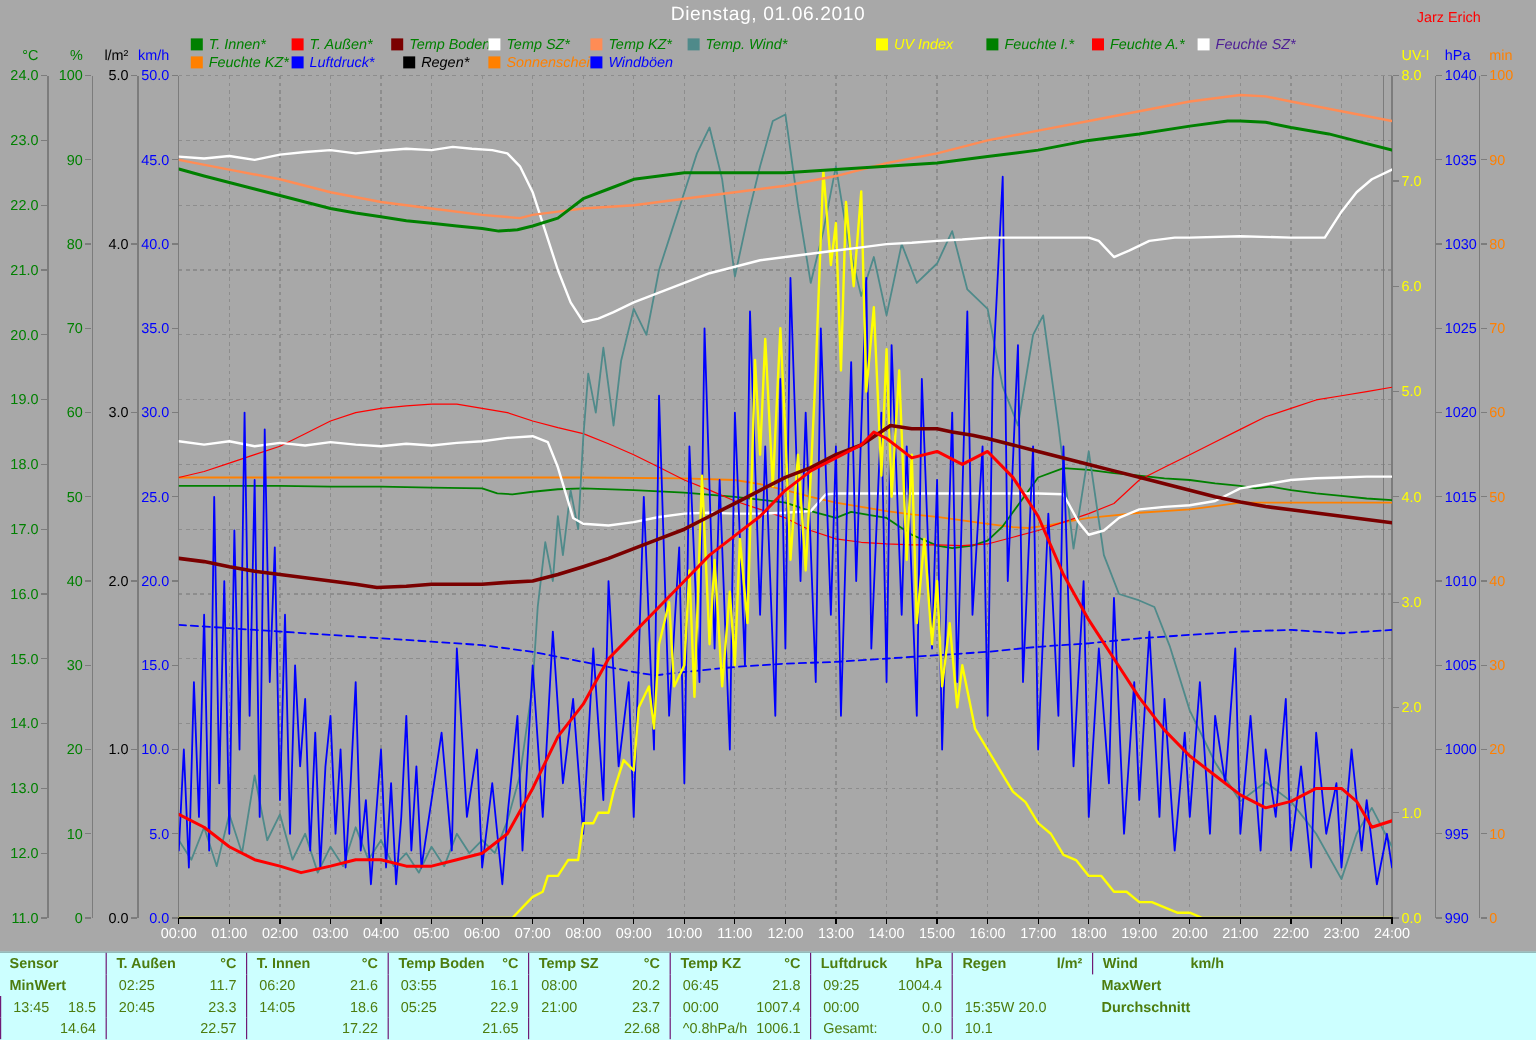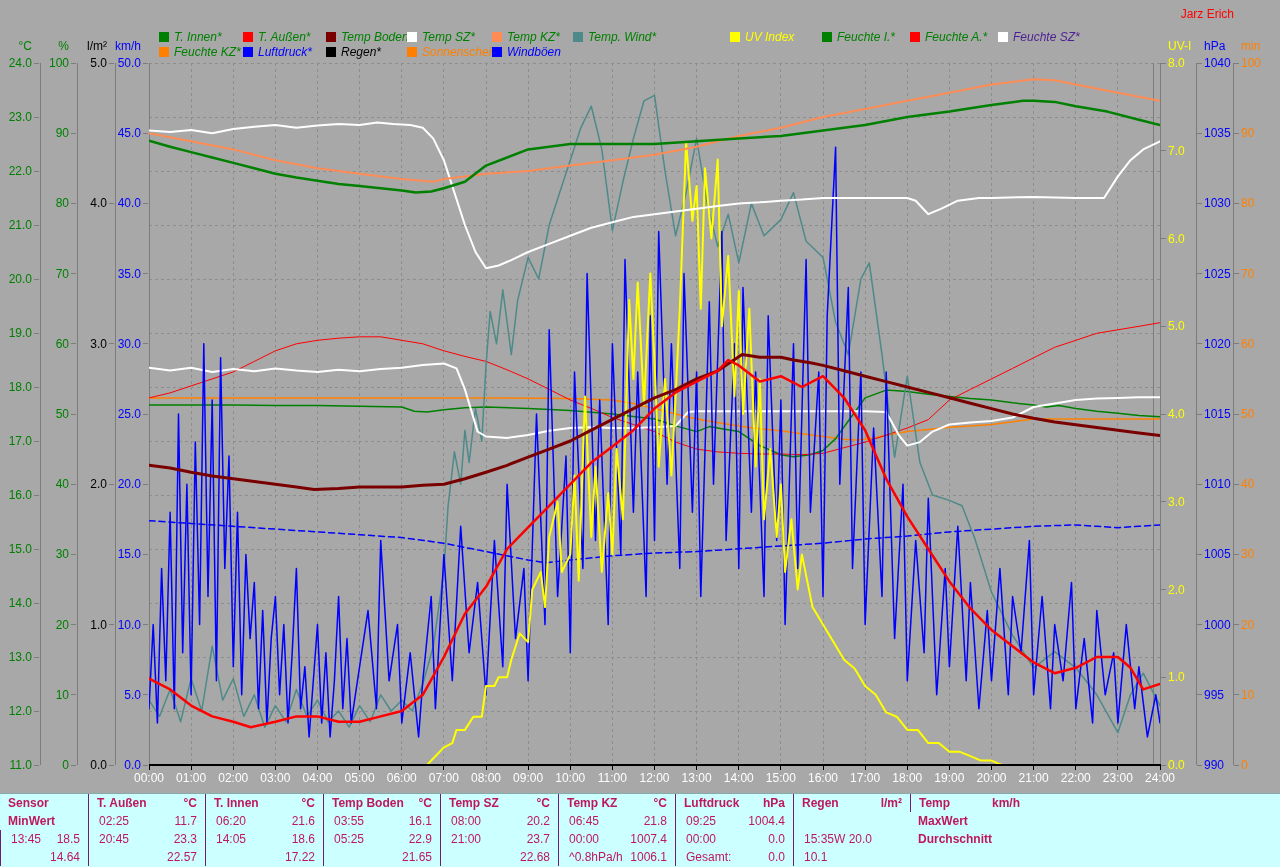--- a/index.html
+++ b/index.html
@@ -11,33 +11,34 @@
   #author{position:absolute;top:7px;right:46px;color:#ff0000;font-size:12px;}
   #legend{position:absolute;top:0;left:0;width:1280px;height:60px;}
   .legend-item{position:absolute;display:flex;align-items:center;height:12px;}
   .swatch{width:10px;height:10px;flex:0 0 10px;}
   .legend-label{font-size:12px;margin-left:5px;white-space:nowrap;font-style:italic;}
   #chart{position:absolute;top:0;left:0;width:1280px;height:795px;}
   svg text{font-family:"Liberation Sans",sans-serif;}
   #table{position:absolute;top:793px;left:0;width:1280px;height:74px;background:#ccffff;
          border-top:1px solid #86aaaa;display:grid;
          grid-template-columns:88px 117px 118px 117px 118px 117px 118px 117px 1fr;
-         grid-auto-rows:18px;font-size:12px;color:#be185d;}
+         grid-auto-rows:18px;font-size:12px;color:#4d7c0f;}
   .trow-label{font-weight:bold;padding-left:8px;display:flex;align-items:center;}
   .tcell{display:flex;align-items:center;border-left:1px solid #701a75;height:100%;}
   .tcell.hdr{font-weight:bold;}
   .tname{padding-left:8px;white-space:nowrap;}
   .ttime{padding-left:10px;white-space:nowrap;}
   .tval{margin-left:auto;padding-right:8px;white-space:nowrap;}
   .tcell.last .tval{margin-right:252px;}
 </style>
 </head>
 <body>
 
 <div id="app">
+  <div id="title">Dienstag, 01.06.2010</div>
   <div id="author">Jarz Erich</div>
   <div id="legend">
       <div class="legend-item" style="left: 159px; top: 31px;">
         <span class="swatch" style="background: rgb(0, 128, 0);"></span>
         <span class="legend-label" style="color: rgb(0, 128, 0);">T. Innen*</span>
       </div>
       <div class="legend-item" style="left: 243px; top: 31px;">
         <span class="swatch" style="background: rgb(255, 0, 0);"></span>
         <span class="legend-label" style="color: rgb(0, 128, 0);">T. Außen*</span>
       </div>
@@ -74,21 +75,21 @@
         <span class="legend-label" style="color: #4c1d95;">Feuchte SZ*</span>
       </div>
       <div class="legend-item" style="left: 159px; top: 46px;">
         <span class="swatch" style="background: rgb(255, 128, 0);"></span>
         <span class="legend-label" style="color: rgb(0, 128, 0);">Feuchte KZ*</span>
       </div>
       <div class="legend-item" style="left: 243px; top: 46px;">
         <span class="swatch" style="background: rgb(0, 0, 255);"></span>
         <span class="legend-label" style="color: rgb(0, 0, 255);">Luftdruck*</span>
       </div>
-      <div class="legend-item" style="left: 326px; top: 46px;">
+      <div class="legend-item" style="left: 336px; top: 46px;">
         <span class="swatch" style="background: rgb(0, 0, 0);"></span>
         <span class="legend-label" style="color: rgb(0, 0, 0);">Regen*</span>
       </div>
       <div class="legend-item" style="left: 407px; top: 46px;">
         <span class="swatch" style="background: rgb(255, 128, 0);"></span>
         <span class="legend-label" style="color: rgb(255, 128, 0);">Sonnenschein</span>
       </div>
       <div class="legend-item" style="left: 492px; top: 46px;">
         <span class="swatch" style="background: rgb(0, 0, 255);"></span>
         <span class="legend-label" style="color: rgb(0, 0, 255);">Windböen</span>
@@ -396,21 +397,21 @@
       </div>
       <div class="tcell hdr">
         <span class="tname">Luftdruck</span>
         <span class="tval">hPa</span>
       </div>
       <div class="tcell hdr">
         <span class="tname">Regen</span>
         <span class="tval">l/m²</span>
       </div>
       <div class="tcell hdr last">
-        <span class="tname">Temp</span>
+        <span class="tname">Wind</span>
         <span class="tval">km/h</span>
       </div>
       <div class="trow-label">
         <span class="">MinWert</span>
       </div>
       <div class="tcell">
         <span class="ttime">02:25</span>
         <span class="tval">11.7</span>
       </div>
       <div class="tcell">

